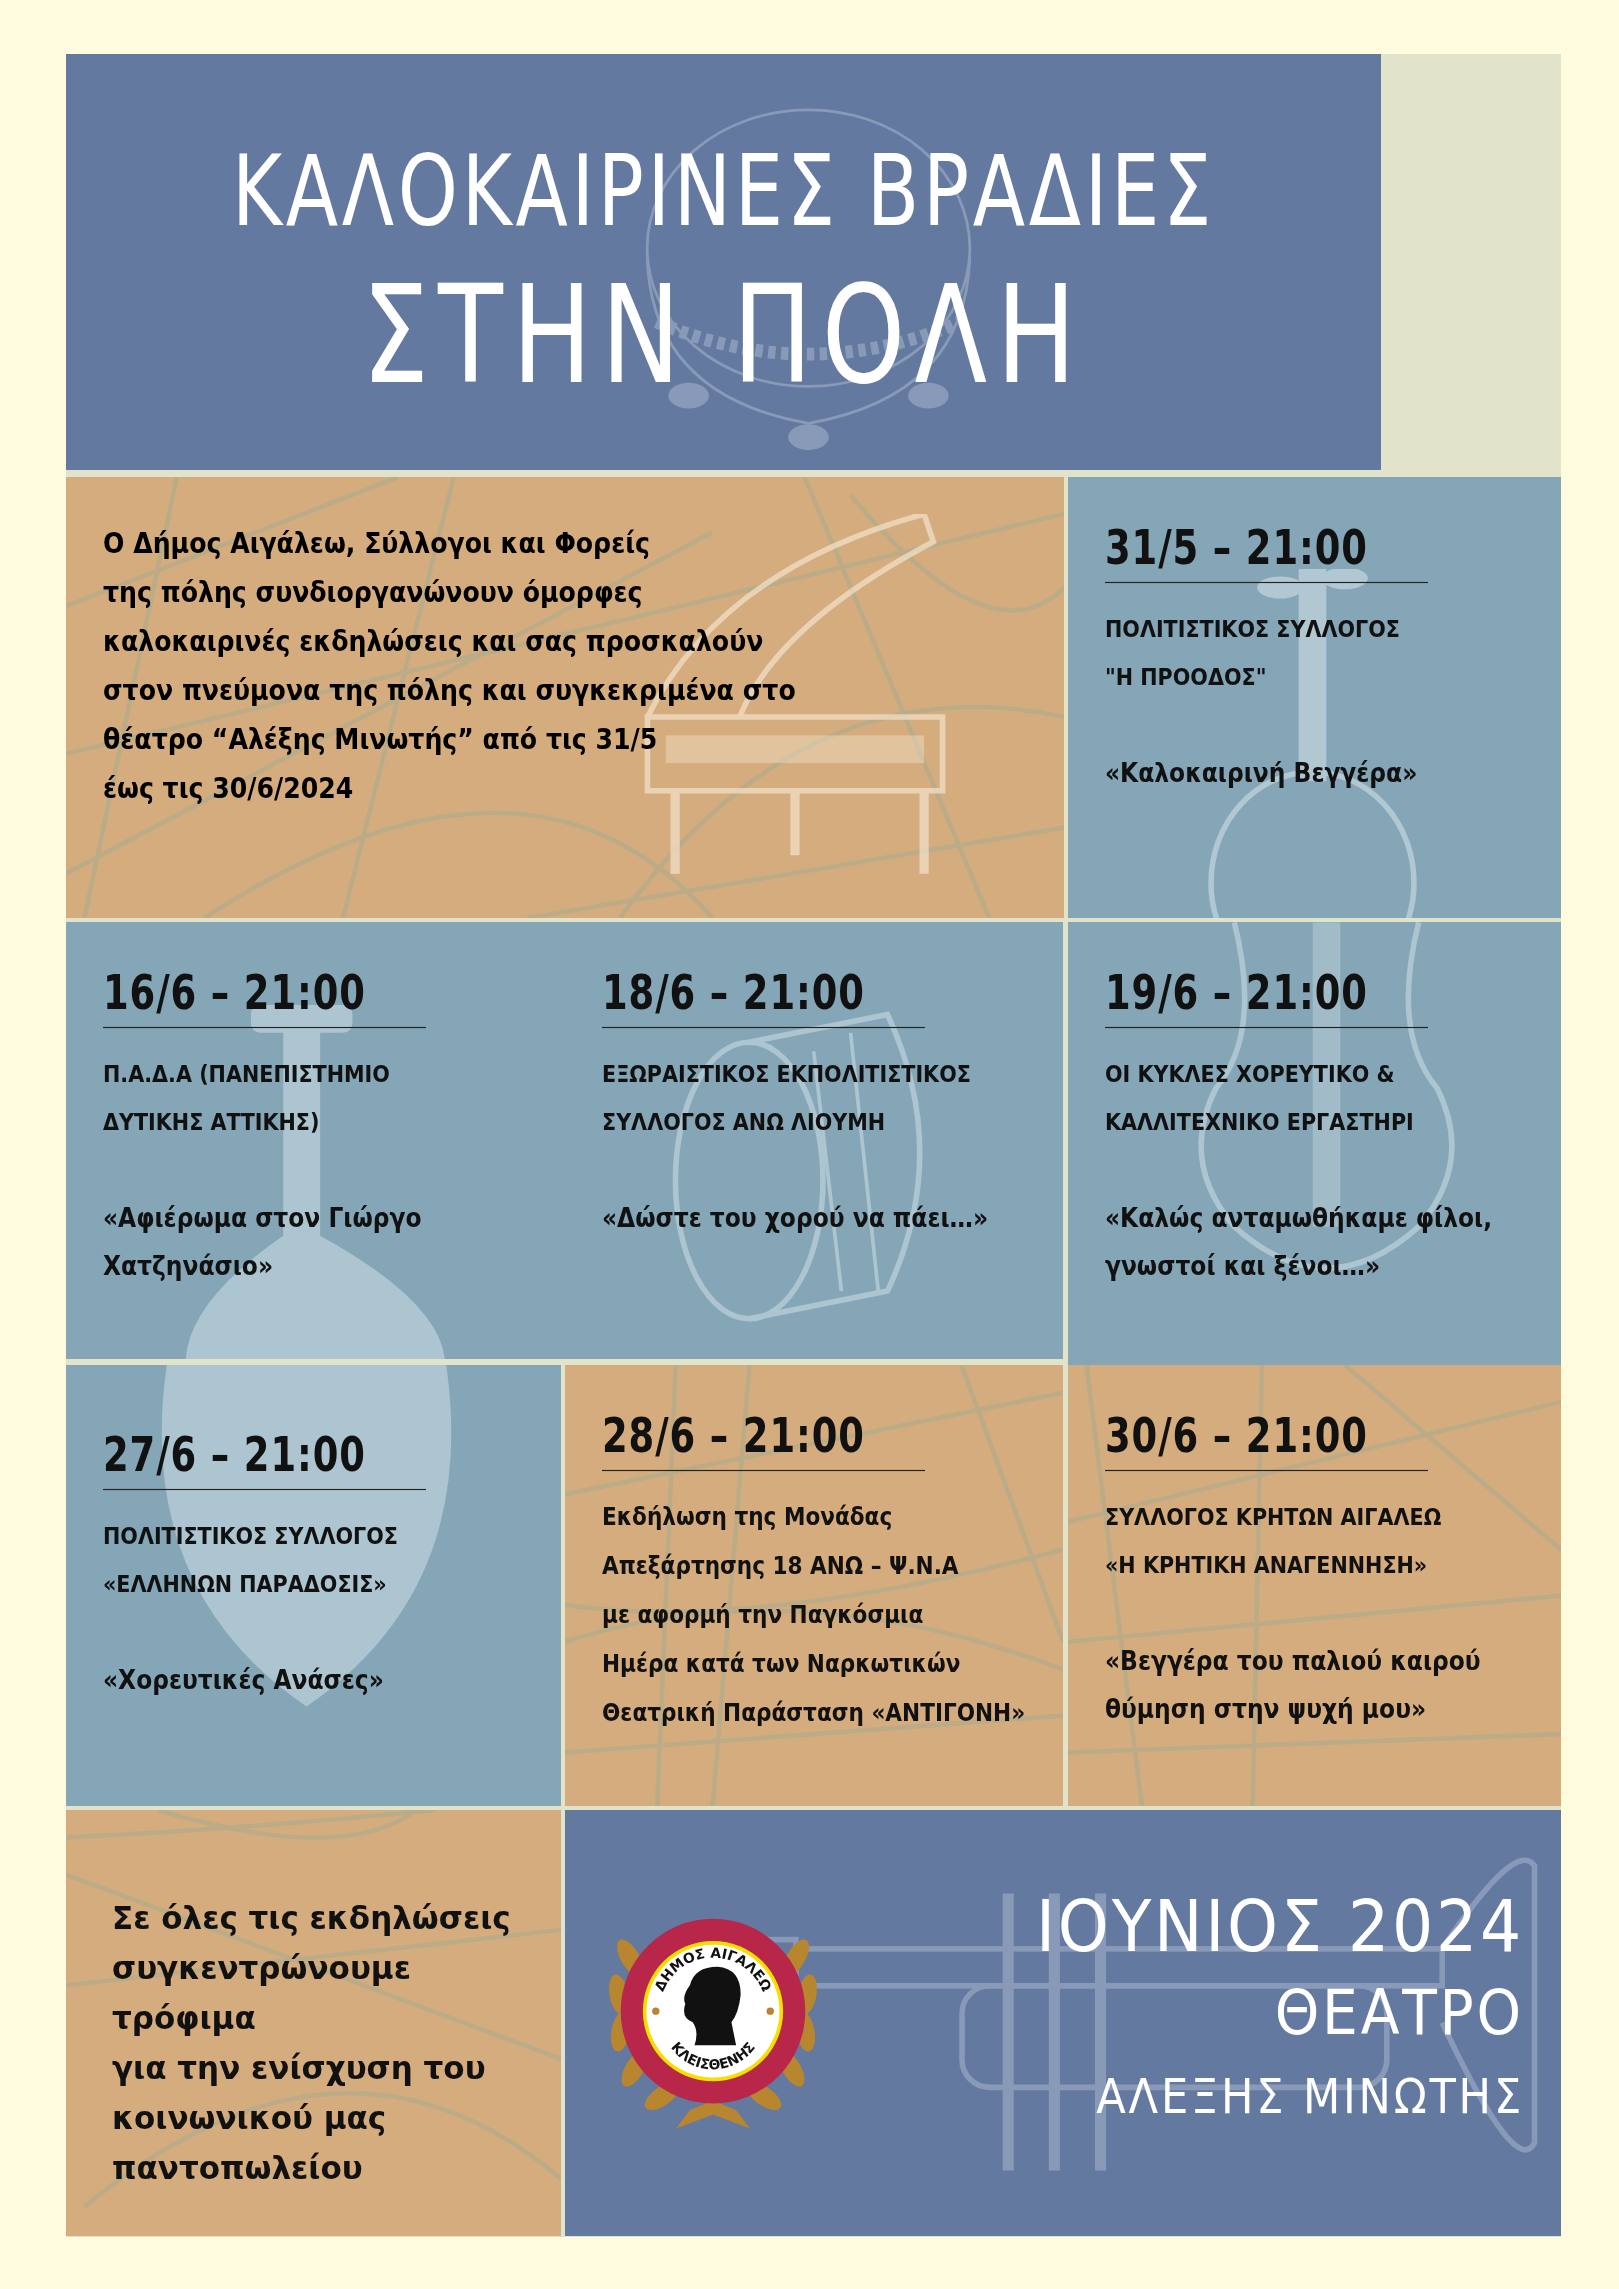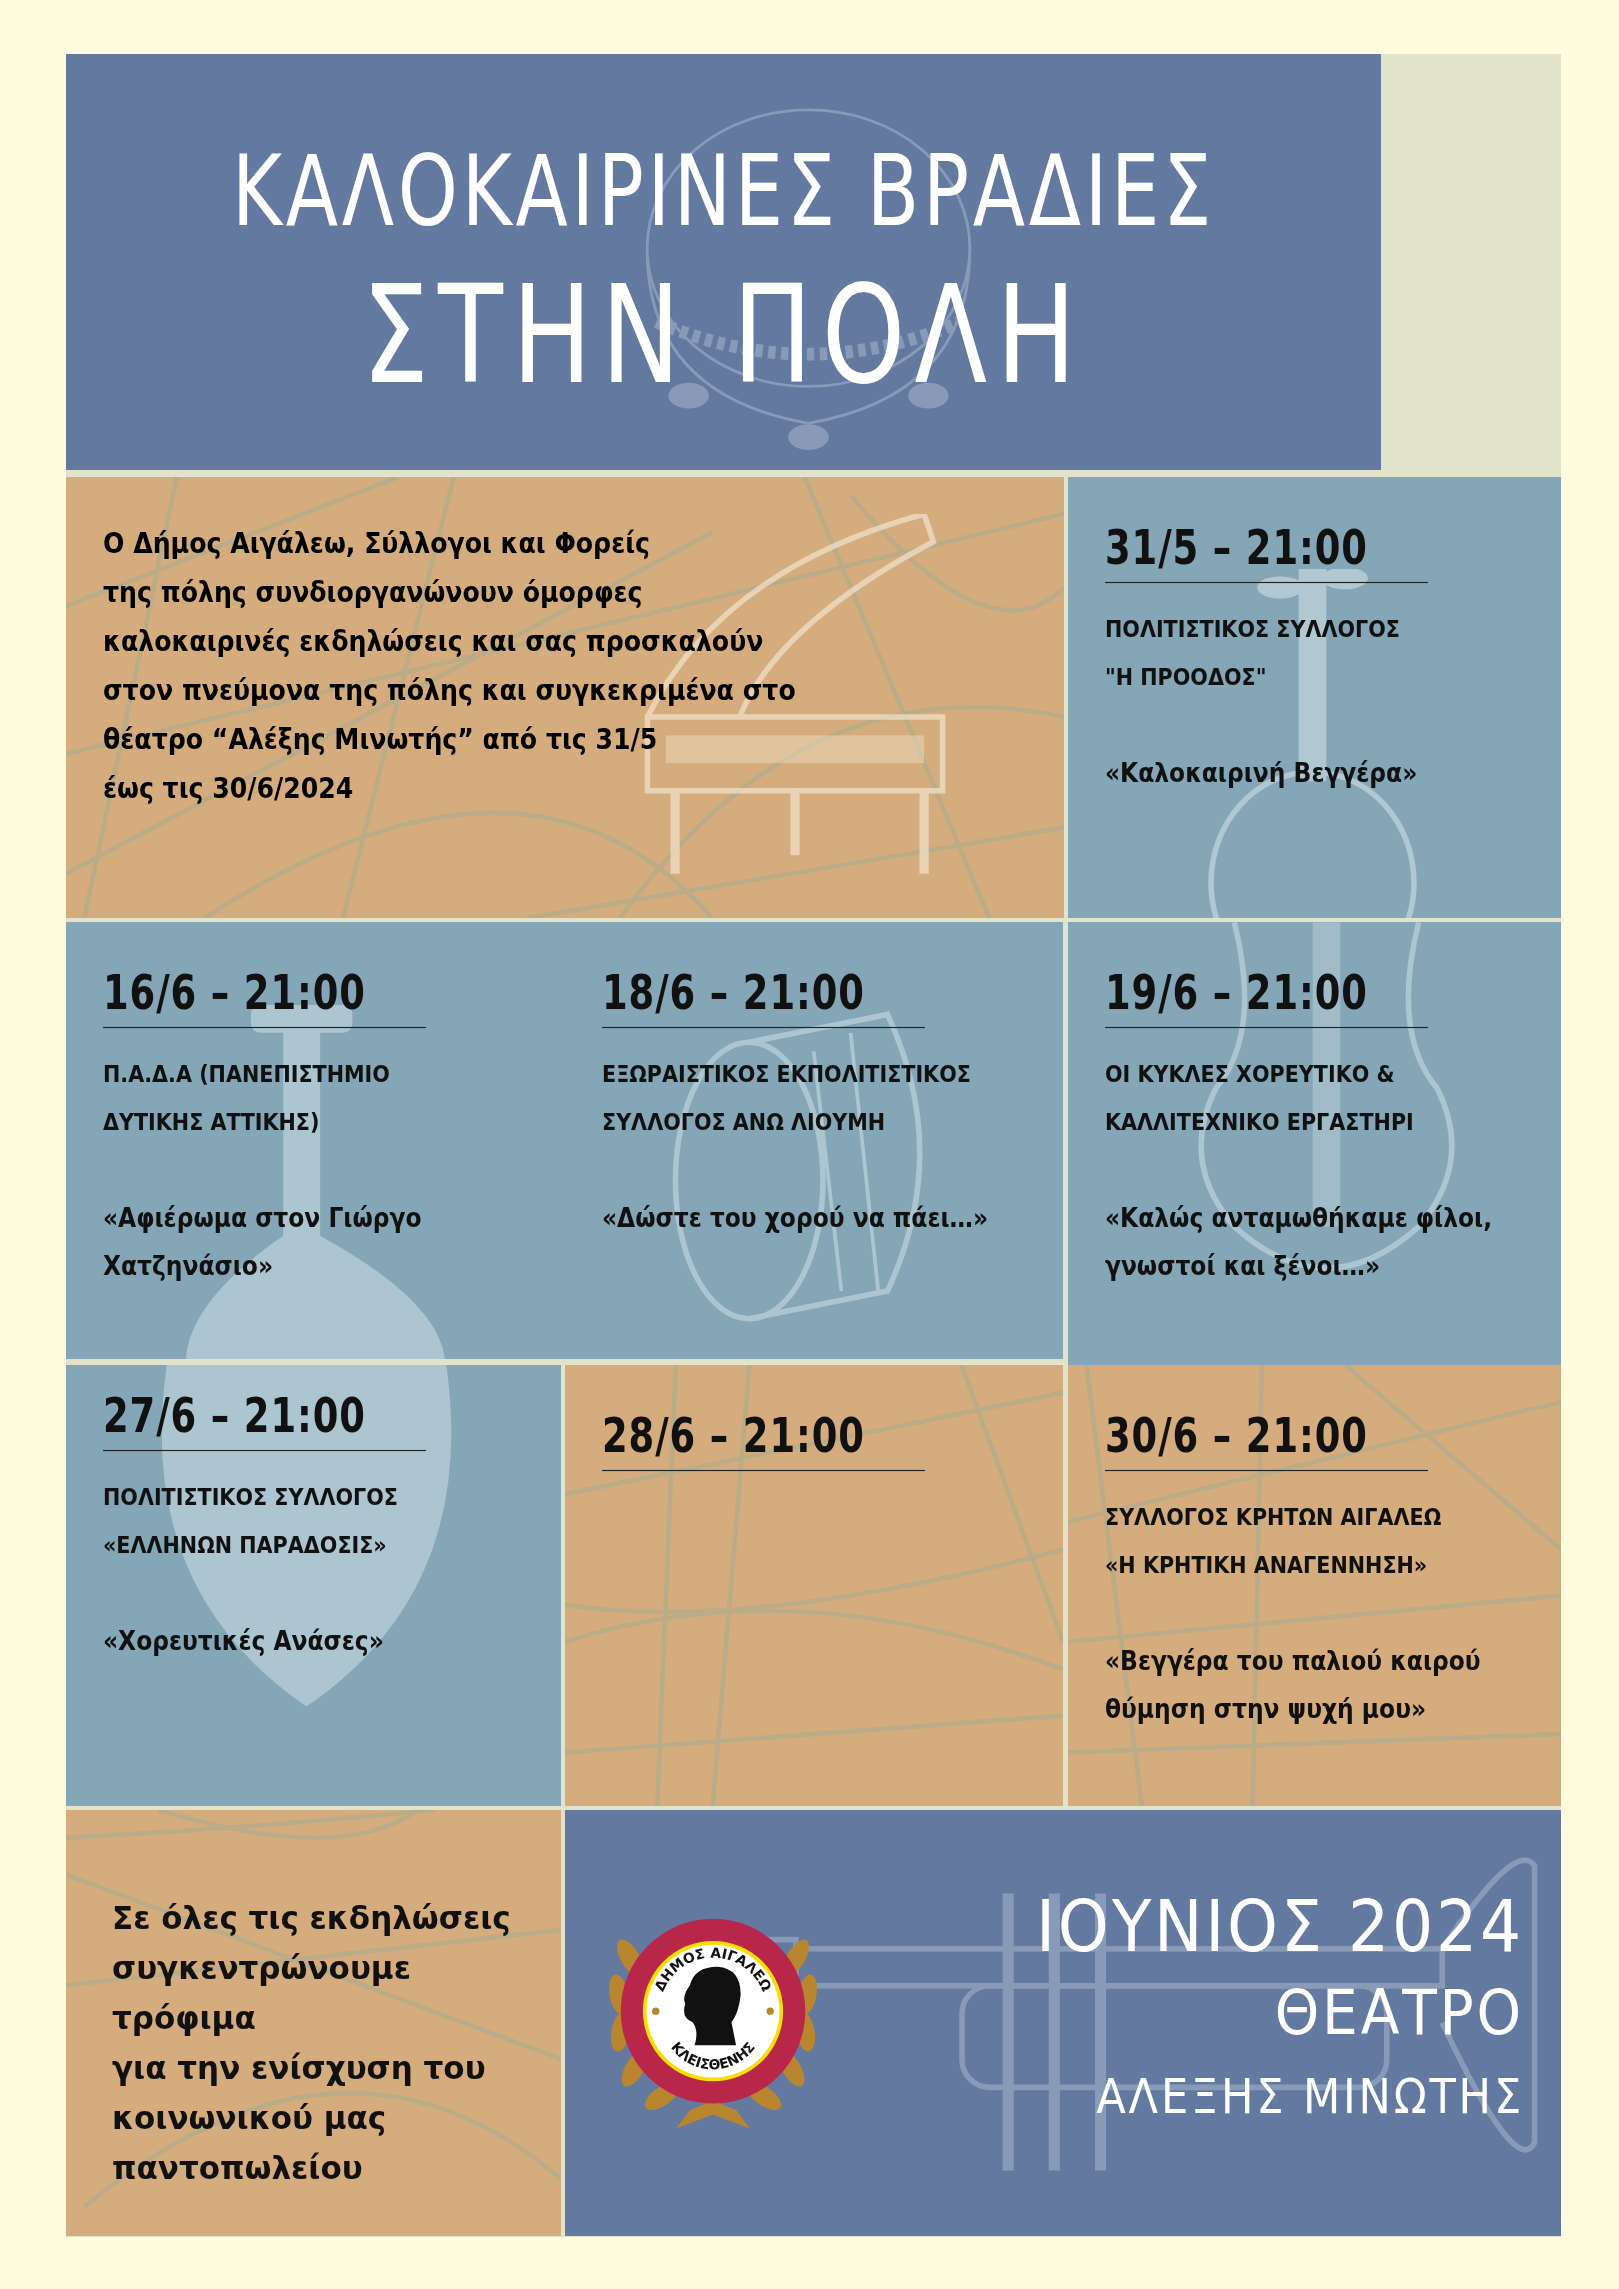--- a/index.html
+++ b/index.html
@@ -166,21 +166,21 @@
       <path d="M60 0 Q90 120 40 180 Q0 260 60 330 Q160 420 260 330 Q320 260 280 180 Q230 120 260 0" fill="none" stroke="#D6E4EA" stroke-width="6"></path>
       <rect x="145" y="0" width="30" height="330" fill="#D6E4EA" opacity="0.7"></rect>
     </svg>
     <div class="date">19/6 – 21:00</div>
     <div class="org">ΟΙ ΚΥΚΛΕΣ ΧΟΡΕΥΤΙΚΟ &amp;
 ΚΑΛΛΙΤΕΧΝΙΚΟ ΕΡΓΑΣΤΗΡΙ</div>
     <div class="show">«Καλώς ανταμωθήκαμε φίλοι,
 γνωστοί και ξένοι…»</div>
   </div>
 
-  <div class="cell blue-light ev" style="left:0;top:1311px;width:495px;height:441px;padding-top:31px;">
+  <div class="cell blue-light ev" style="left:0;top:1311px;width:495px;height:441px;padding-top:70px;">
     <svg class="watermark" style="left:65px;top:-9.2px;opacity:0.5" width="351" height="369" viewBox="0 0 380 400">
       <path d="M40 0 Q0 250 190 380 Q380 250 340 0 Z" fill="#D6E4EA"></path>
     </svg>
     <div class="date">27/6 – 21:00</div>
     <div class="org">ΠΟΛΙΤΙΣΤΙΚΟΣ ΣΥΛΛΟΓΟΣ
 «ΕΛΛΗΝΩΝ ΠΑΡΑΔΟΣΙΣ»</div>
     <div class="show">«Χορευτικές Ανάσες»</div>
   </div>
 
   <div class="cell tan ev" style="left:499px;top:1311px;width:498px;height:441px;">
@@ -189,20 +189,25 @@
         <path d="M0 140 L540 30"></path>
           <path d="M120 0 L100 478"></path>
           <path d="M200 0 L160 478"></path>
         <path d="M0 300 Q250 220 540 330"></path>
           <path d="M0 420 L540 380"></path>
         <path d="M430 0 L540 300"></path>
           <path d="M0 260 Q200 290 540 200"></path>
       </g>
     </svg>
     <div class="date">28/6 – 21:00</div>
+    <div class="body28">Εκδήλωση της Μονάδας
+Απεξάρτησης 18 ΑΝΩ – Ψ.Ν.Α
+με αφορμή την Παγκόσμια
+Ημέρα κατά των Ναρκωτικών
+Θεατρική Παράσταση «ΑΝΤΙΓΟΝΗ»</div>
   </div>
 
   <div class="cell tan ev" style="left:1002px;top:1311px;width:493px;height:441px;">
     <svg class="lines" viewBox="0 0 534 478" preserveAspectRatio="none">
       <g stroke="#B5AC8A" stroke-width="5" fill="none" opacity="0.8">
         <path d="M0 170 L534 40"></path>
           <path d="M210 0 L200 478"></path>
           <path d="M0 300 L534 250"></path>
         <path d="M20 0 L80 478"></path>
           <path d="M0 420 L534 400"></path>

